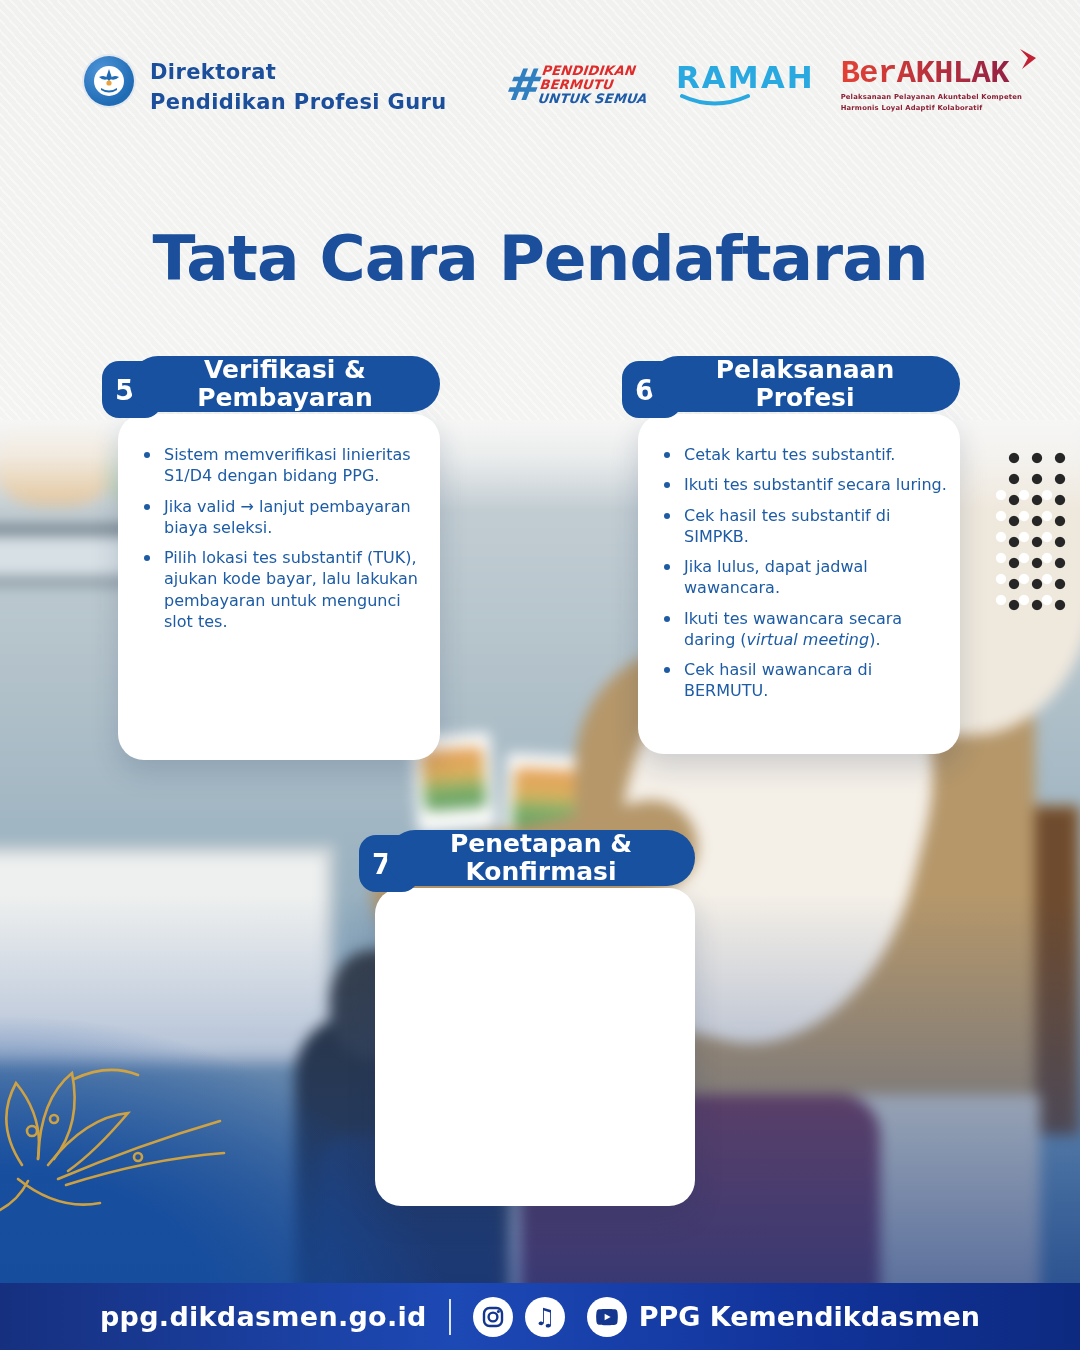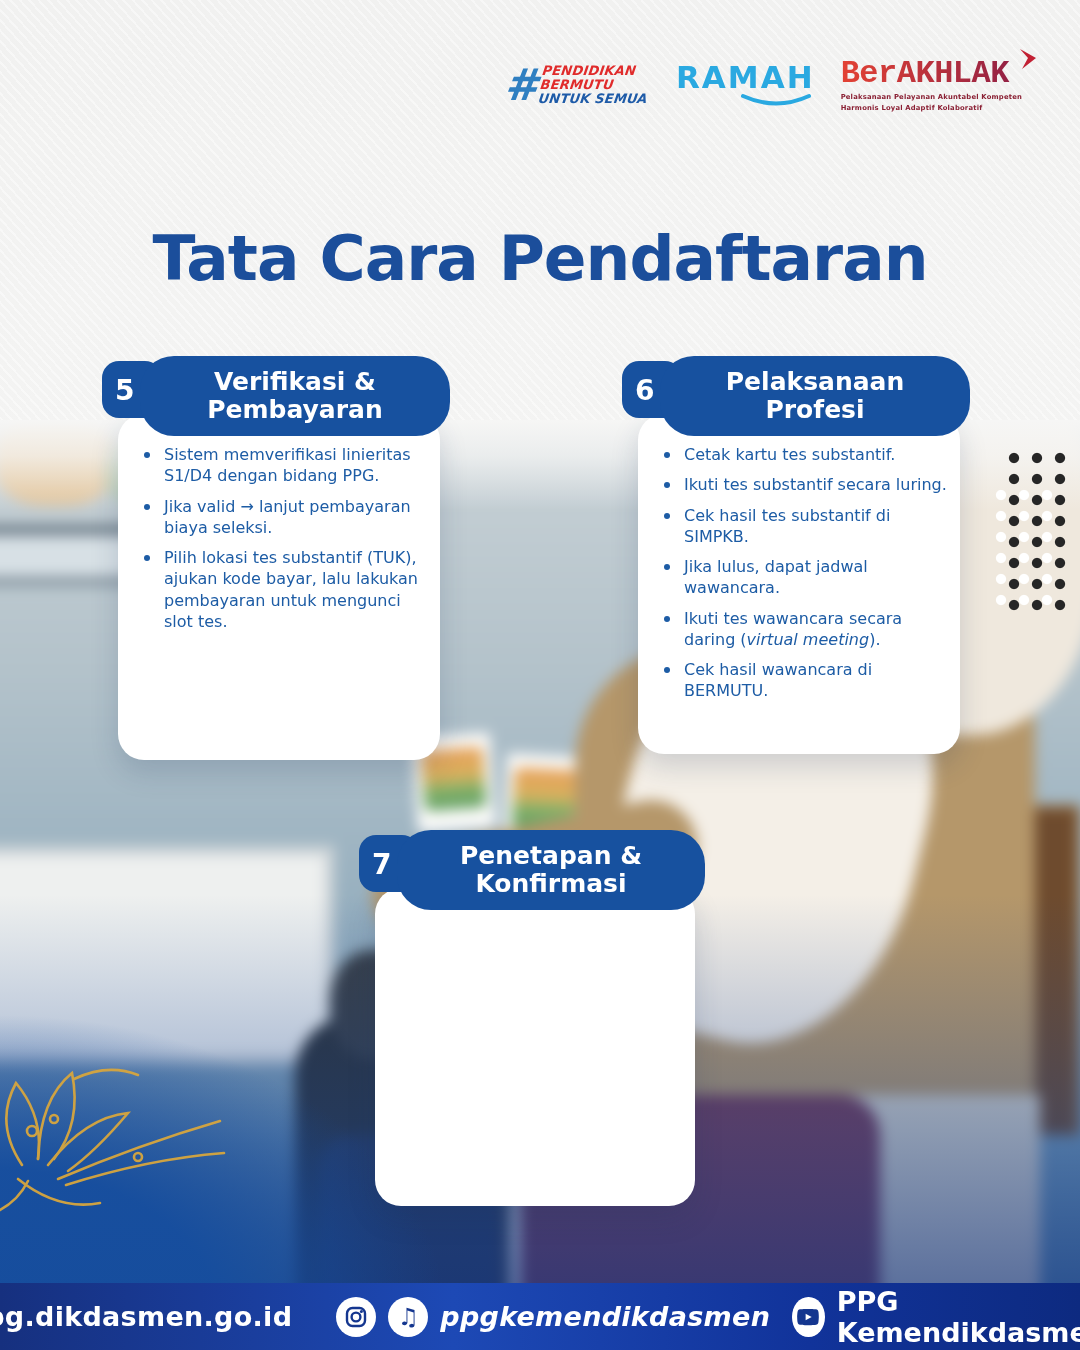--- a/index.html
+++ b/index.html
@@ -65,37 +65,37 @@
   .tutwuri{width:50px;height:50px;border-radius:50%;background:radial-gradient(circle at 35% 30%,#4e94d8,#1f6cb5 70%);
     display:flex;align-items:center;justify-content:center;box-shadow:0 0 0 2px #e3e8ee;}
   .org-text{line-height:1.45;padding-top:1px;}
   .org-text div{font-size:21px;font-weight:bold;color:var(--title-blue);letter-spacing:.4px;}
   .badges{position:absolute;right:44px;top:58px;display:flex;align-items:center;gap:26px;}
   .hashtag{display:flex;align-items:center;gap:4px;transform:skewX(-8deg);}
   .hash-sym{font-size:44px;font-weight:900;color:#2f7fc1;font-style:italic;line-height:.9;}
   .hash-lines{display:flex;flex-direction:column;line-height:1.08;}
   .hash-lines span{font-size:13px;font-weight:800;font-style:italic;letter-spacing:.2px;}
   .hash-red{color:var(--red);} .hash-blue{color:#1e5ba8;}
-  .ramah{display:flex;flex-direction:column;align-items:flex-end;}
+  .ramah{display:flex;flex-direction:column;align-items:flex-start;}
   .ramah-text{font-size:31px;font-weight:800;color:var(--light-blue);letter-spacing:2px;line-height:1;}
   .berakhlak{display:flex;flex-direction:column;line-height:1.2;position:relative;padding-right:14px;}
   .ber-word{font-size:32px;font-weight:800;letter-spacing:-.5px;line-height:1;
     background:linear-gradient(90deg,#e34234,#8e1f45);-webkit-background-clip:text;background-clip:text;color:transparent;font-family:Liberation Mono, monospace;}
   .ber-arrow{position:absolute;right:-2px;top:-10px;}
   .ber-tag{font-size:6.8px;color:#8a2034;font-weight:bold;letter-spacing:.2px;margin-top:3px;}
   
   .title{position:absolute;left:0;top:222px;width:100%;text-align:center;
     font-size:63px;font-weight:800;color:var(--title-blue);letter-spacing:-1px;}
   
   .card{position:absolute;background:#ffffff;border-radius:26px;box-shadow:0 12px 28px rgba(30,50,90,.18);}
   .card-5{left:118px;top:414px;width:322px;height:346px;}
   .card-6{left:638px;top:414px;width:322px;height:340px;}
   .card-7{left:375px;top:888px;width:320px;height:318px;}
   .pill-wrap{position:absolute;left:12px;top:-58px;width:calc(100% - 12px);height:64px;}
-  .pill{position:absolute;left:10px;top:0;width:100%;height:80px;background:var(--blue);border-radius:34px;
+  .pill{position:absolute;left:0;top:0;width:100%;height:56px;background:var(--blue);border-radius:34px;
     display:flex;flex-direction:column;justify-content:center;z-index:2;
     color:#fff;font-weight:bold;font-size:25px;line-height:1.12;text-align:center;}
   .num-bubble{position:absolute;left:-28px;top:5px;width:60px;height:57px;border-radius:17px;
     background:var(--blue);z-index:1;color:#fff;}
   .num-bubble span{position:absolute;left:13px;top:50%;transform:translateY(-50%);
     font-size:28px;font-weight:bold;z-index:3;}
   .card ul{margin:28px 10px 0 44px;}
   .card li{font-size:16px;line-height:1.33;color:var(--body-blue);margin-bottom:7px;padding-left:2px;}
   .card li::marker{color:var(--body-blue);font-size:18px;}
   
@@ -167,20 +167,36 @@
         <circle cx="150" cy="96" r="4"></circle>
         <path d="M40 120 Q30 140 10 150"></path>
       </g>
     </svg>
   </div>
 
   <div class="dots-dark"></div>
   <div class="dots-white"></div>
 
   <div class="header">
+    <div class="org">
+      <div class="tutwuri">
+        <svg width="34" height="34" viewBox="0 0 34 34">
+          <circle cx="17" cy="17" r="15" fill="#ffffff"></circle>
+          <path d="M17 5 L20 14 L17 17 L14 14 Z" fill="#1f6cb5"></path>
+          <path d="M7 13 Q13 10 16 15 Q11 17 7 13Z" fill="#1f6cb5"></path>
+          <path d="M27 13 Q21 10 18 15 Q23 17 27 13Z" fill="#1f6cb5"></path>
+          <circle cx="17" cy="19" r="2.6" fill="#e8a33d"></circle>
+          <path d="M9 24 Q17 29 25 24 L25 26 Q17 31 9 26 Z" fill="#1f6cb5"></path>
+        </svg>
+      </div>
+      <div class="org-text">
+        <div>Direktorat</div>
+        <div>Pendidikan Profesi Guru</div>
+      </div>
+    </div>
     <div class="badges">
       <div class="hashtag">
         <span class="hash-sym">#</span>
         <span class="hash-lines">
           <span class="hash-red">PENDIDIKAN</span>
           <span class="hash-red">BERMUTU</span>
           <span class="hash-blue">UNTUK SEMUA</span>
         </span>
       </div>
       <div class="ramah">
@@ -258,21 +274,20 @@
       <span class="icircle">
         <svg width="24" height="24" viewBox="0 0 24 24">
           <rect x="3" y="3" width="18" height="18" rx="5.5" fill="none" stroke="#14368f" stroke-width="2.4"></rect>
           <circle cx="12" cy="12" r="4.4" fill="none" stroke="#14368f" stroke-width="2.4"></circle>
           <circle cx="17.4" cy="6.6" r="1.5" fill="#14368f"></circle>
         </svg>
       </span>
       <span class="icircle">
           <span class="tiktok-glyph">♫</span>
         </span>
-      <span class="handle">ppgkemendikdasmen</span>
     </span>
     <span class="social">
       <span class="icircle">
         <svg width="26" height="26" viewBox="0 0 24 24">
           <path d="M21.6 7.2c-.2-1.3-.9-2.1-2.2-2.3C17.3 4.5 12 4.5 12 4.5s-5.3 0-7.4.4C3.3 5.1 2.6 5.9 2.4 7.2 2 9.1 2 12 2 12s0 2.9.4 4.8c.2 1.3.9 2.1 2.2 2.3 2.1.4 7.4.4 7.4.4s5.3 0 7.4-.4c1.3-.2 2-1 2.2-2.3.4-1.9.4-4.8.4-4.8s0-2.9-.4-4.8z" fill="#14368f"></path>
           <path d="M9.8 9 L15.4 12 L9.8 15 Z" fill="#ffffff"></path>
         </svg>
       </span>
       <span class="yt-label">PPG Kemendikdasmen</span>
     </span>

